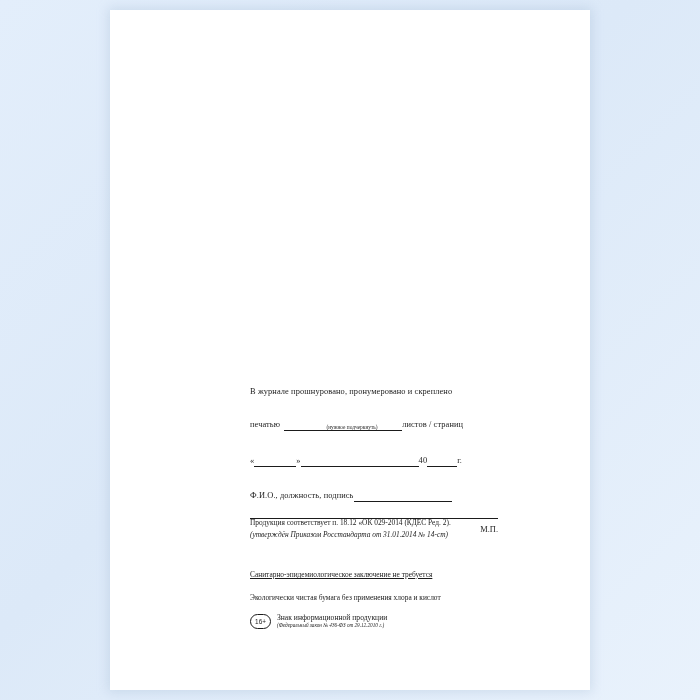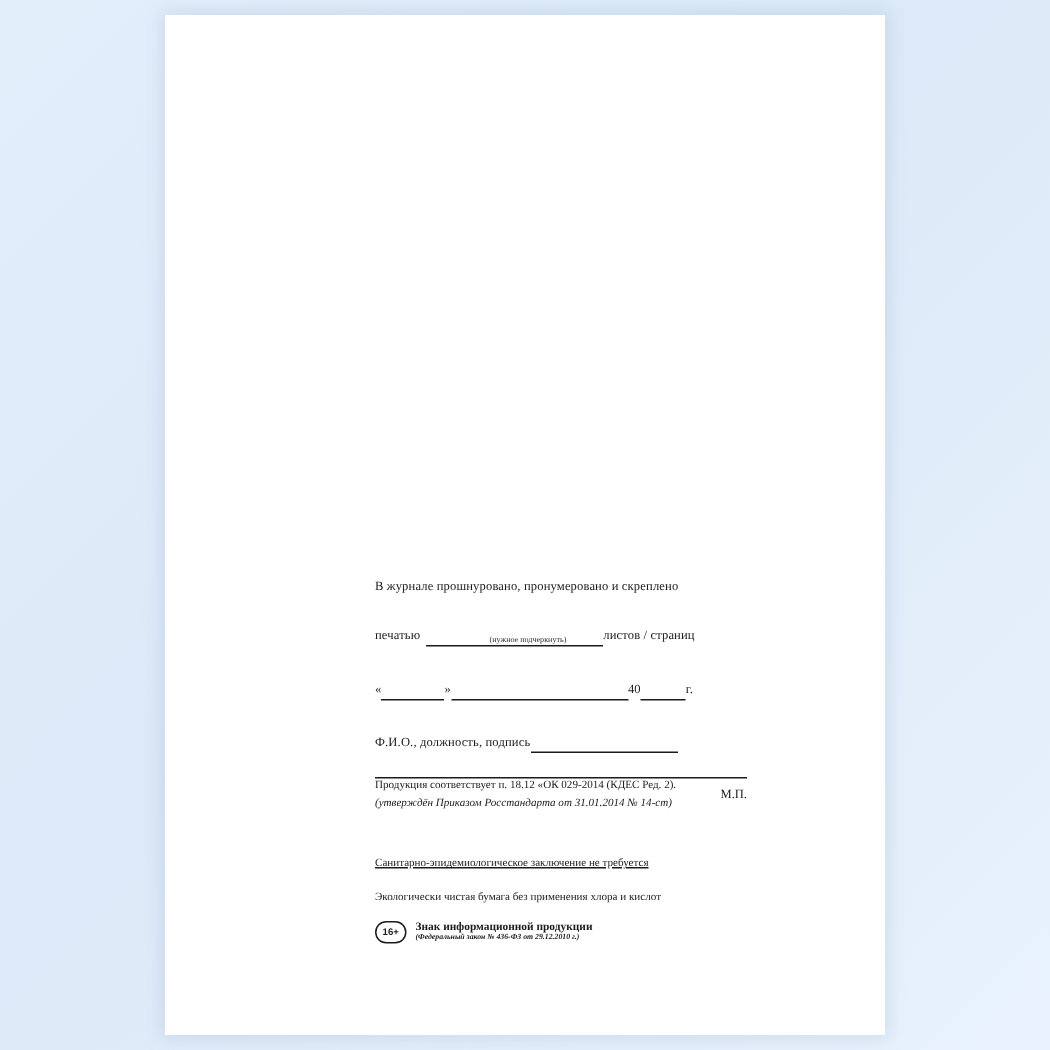--- a/index.html
+++ b/index.html
@@ -100,21 +100,20 @@
     margin-bottom: 11px;
     white-space: nowrap;
   }
   .para-tight {
     margin-bottom: 2px;
   }
   .badge-row {
     display: flex;
     align-items: center;
     margin-top: 10px;
-    font-weight: bold;
   }
   .age-badge {
     width: 19px;
     height: 13px;
     border: 0.9px solid #1b1b1b;
     border-radius: 10px;
     font-size: 6.4px;
     line-height: 13px;
     text-align: center;
     margin-right: 6px;

